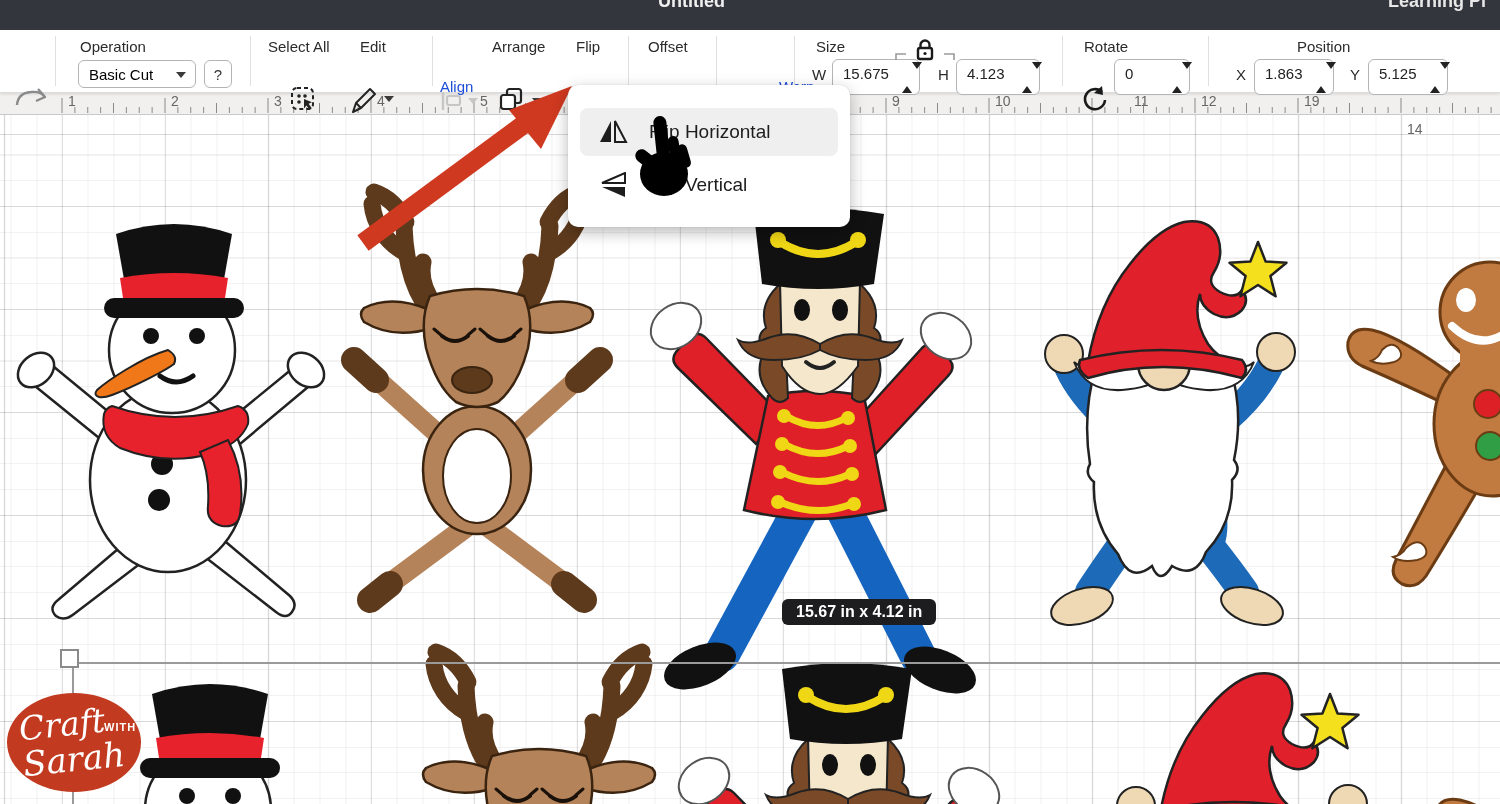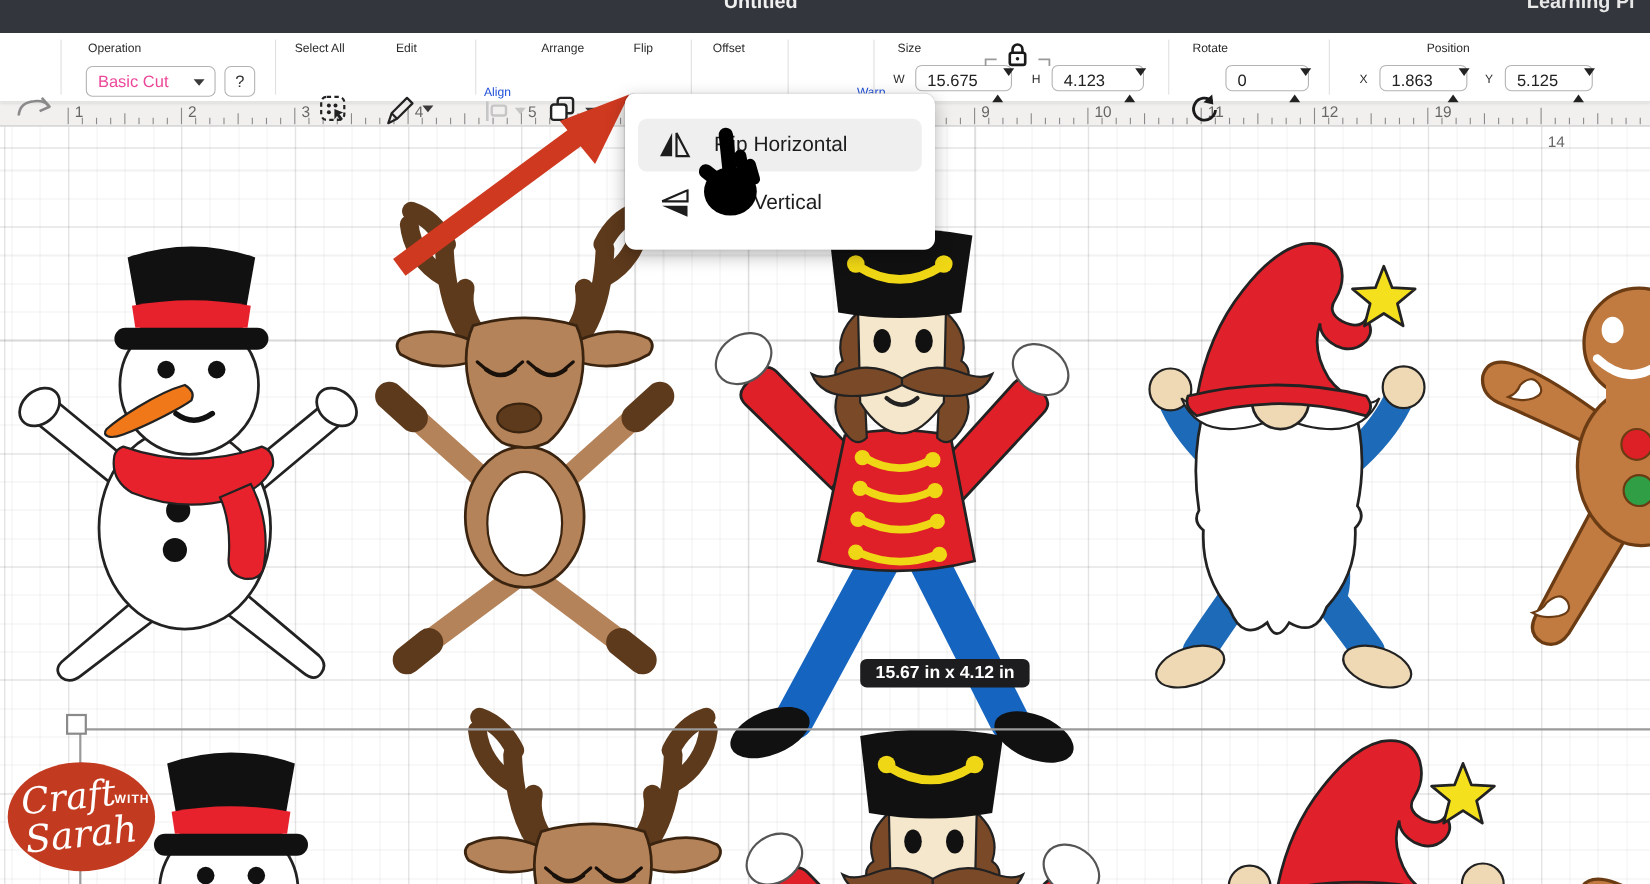--- a/index.html
+++ b/index.html
@@ -7,33 +7,33 @@
        font-family:"Liberation Sans","DejaVu Sans",sans-serif;background:#fff;}
 
   
   .titlebar{position:absolute;left:0;top:0;width:1500px;height:30px;background:#33363d;overflow:hidden;z-index:40;}
   .titlebar .doc-title{position:absolute;left:658px;top:-9px;font-size:18px;font-weight:600;color:#f0f0f0;}
   .titlebar .right-title{position:absolute;left:1388px;top:-9px;font-size:18px;font-weight:600;color:#e8e8e8;white-space:nowrap;}
 
   
   .toolbar{position:absolute;left:0;top:30px;width:1500px;height:62px;background:#fff;
            border-bottom:1px solid #dcdcdc;box-shadow:0 1px 3px rgba(0,0,0,.12);z-index:30;}
-  .tb-label{position:absolute;top:8px;font-size:11px;color:#2b2b2b;white-space:nowrap;}
+  .tb-label{position:absolute;top:8px;font-size:15px;color:#2b2b2b;white-space:nowrap;}
   .tb-label.dis{color:#1d4ed8;margin-top:40px;}
   .tb-div{position:absolute;top:6px;width:1px;height:50px;background:#e0e0e0;}
   .tb-icon{position:absolute;}
   .caret{width:0;height:0;border-left:5px solid transparent;border-right:5px solid transparent;border-top:6px solid #3a3a3a;position:absolute;}
   .caret.dis{border-top-color:#c6c6c6;}
-  .field{position:absolute;height:24px;border:1px solid #b4b4b4;border-radius:6px;background:#fff;
+  .field{position:absolute;height:36px;border:1px solid #b4b4b4;border-radius:6px;background:#fff;
          font-size:15px;color:#222;line-height:28px;padding-left:10px;box-sizing:border-box;}
   .stepper{position:absolute;right:6px;top:4px;width:11px;height:20px;}
   .stepper .up{width:0;height:0;border-left:5px solid transparent;border-right:5px solid transparent;border-bottom:7px solid #222;margin-bottom:4px;}
   .stepper .dn{width:0;height:0;border-left:5px solid transparent;border-right:5px solid transparent;border-top:7px solid #222;}
   .select-box{position:absolute;height:28px;border:1px solid #b4b4b4;border-radius:6px;background:#fff;
-         font-size:15px;color:#ec4899;line-height:28px;padding-left:10px;box-sizing:border-box;}
+         font-size:15px;color:#000000;line-height:28px;padding-left:10px;box-sizing:border-box;}
   .select-box .caret{right:9px;top:11px;}
   .help-btn{position:absolute;width:28px;height:28px;border:1px solid #b4b4b4;border-radius:6px;background:#fff;
             font-size:15px;color:#333;text-align:center;line-height:28px;box-sizing:border-box;}
 
   
   .ruler{position:absolute;left:0;top:92px;width:1500px;height:22px;background:#f1f0ee;border-bottom:1px solid #c9c9c9;z-index:5;}
   .ruler-num{position:absolute;top:1px;font-size:14px;color:#666;}
 
   
   .canvas{position:absolute;left:0;top:114px;width:1500px;height:690px;overflow:hidden;z-index:1;
@@ -310,21 +310,21 @@
     <span class="ruler-num" style="left: 68px;">1</span>
     <span class="ruler-num" style="left: 171px;">2</span>
     <span class="ruler-num" style="left: 274px;">3</span>
     <span class="ruler-num" style="left: 377px;">4</span>
     <span class="ruler-num" style="left: 480px;">5</span>
     <span class="ruler-num" style="left: 583px;">6</span>
     <span class="ruler-num" style="left: 686px;">7</span>
     <span class="ruler-num" style="left: 789px;">8</span>
     <span class="ruler-num" style="left: 892px;">9</span>
     <span class="ruler-num" style="left: 995px;">10</span>
-    <span class="ruler-num" style="left: 1098px;">11</span>
+    <span class="ruler-num" style="left: 1134px;">11</span>
     <span class="ruler-num" style="left: 1201px;">12</span>
     <span class="ruler-num" style="left: 1304px;">19</span>
     <span class="ruler-num" style="left: 1407px; margin-top: 28px;">14</span>
   </div>
 
 <div class="canvas">
   <svg class="scene" width="1500" height="690" viewBox="0 0 1500 690">
     <defs></defs>
 
     <g id="sym-snowman">

